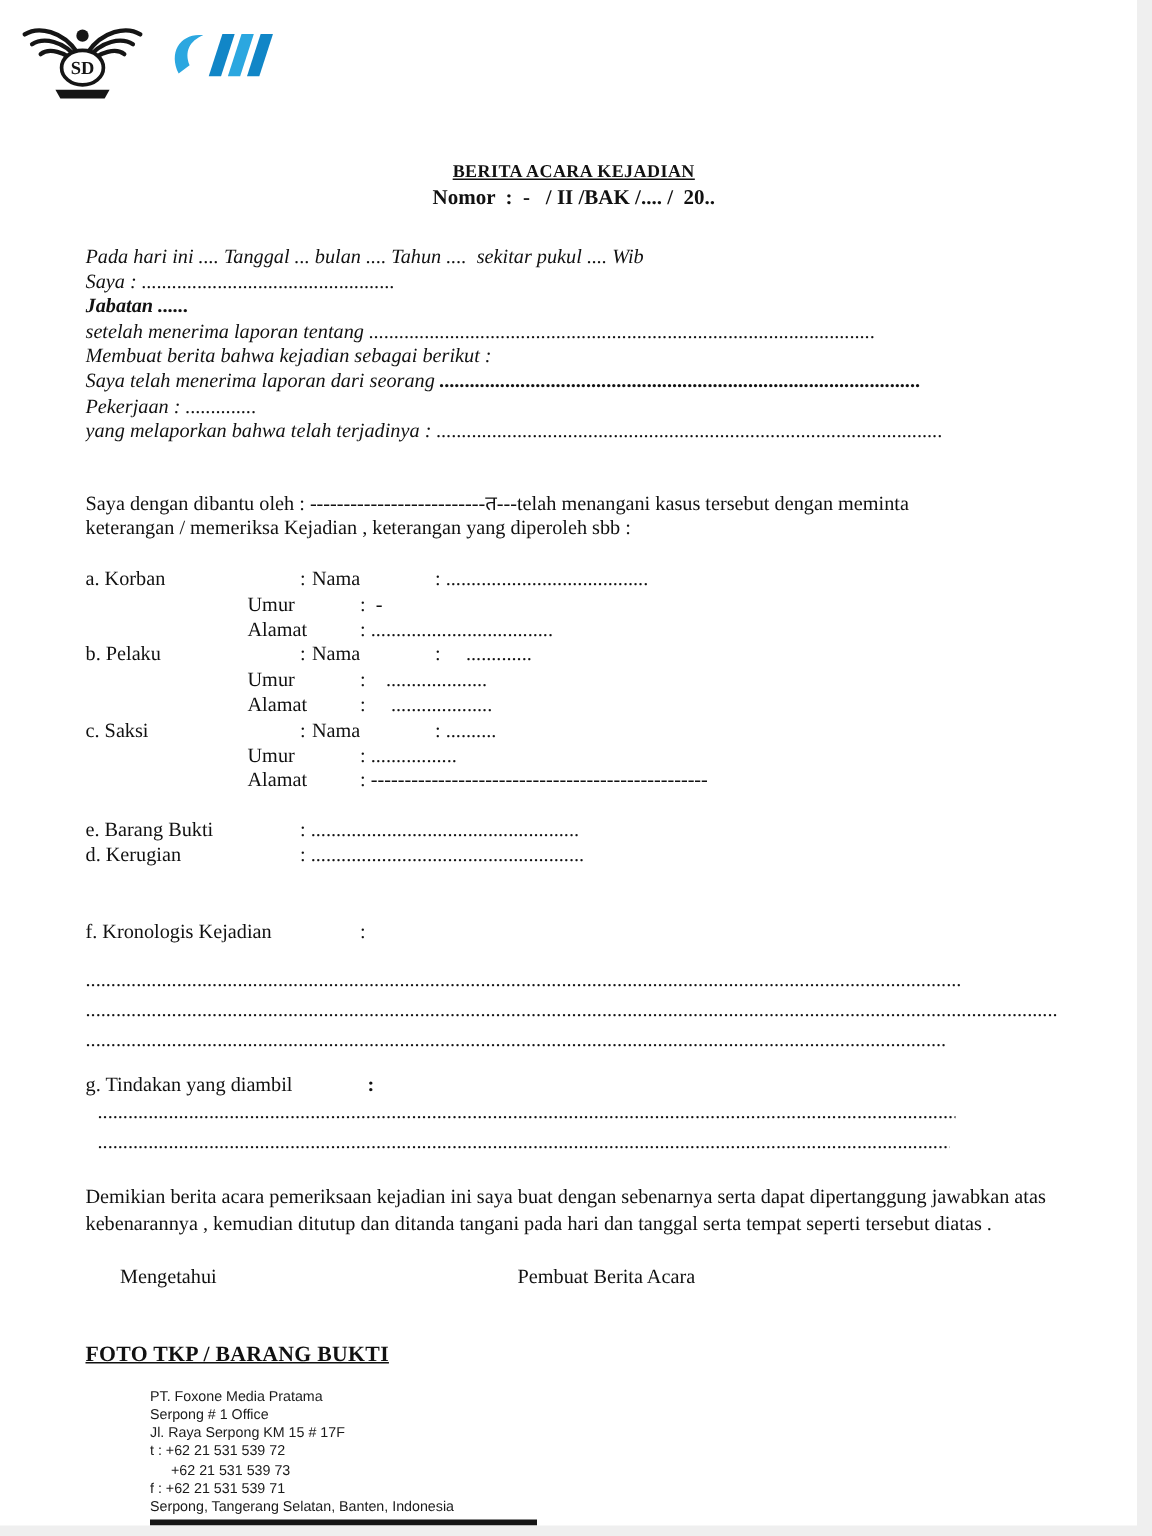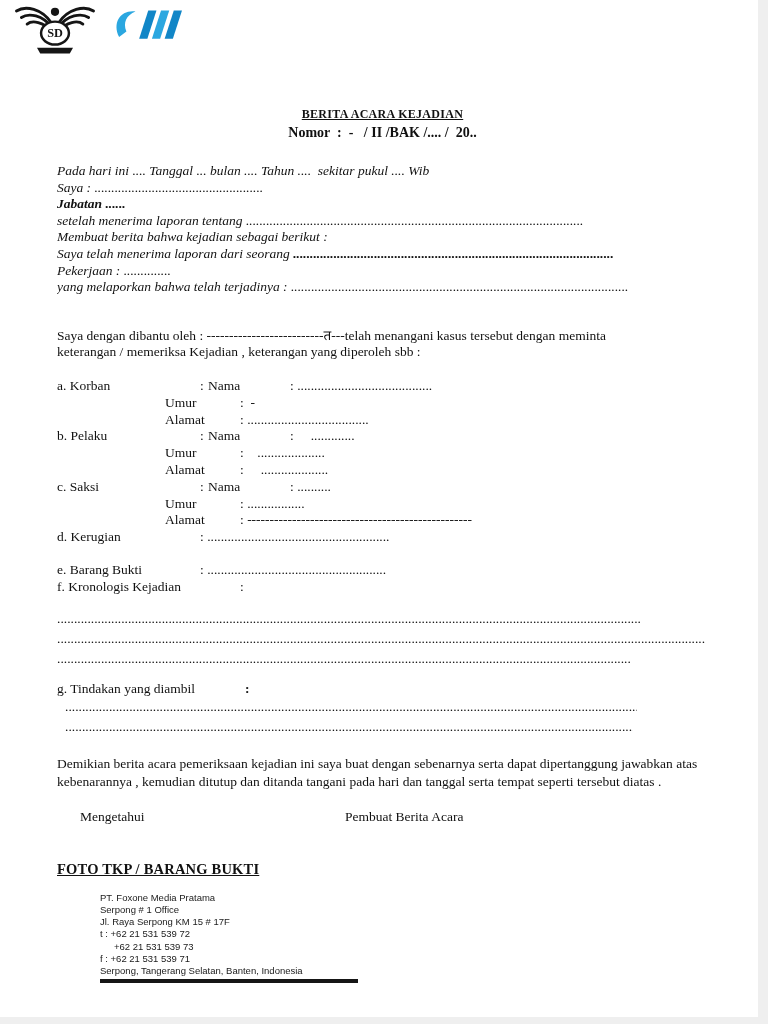--- a/index.html
+++ b/index.html
@@ -5,21 +5,21 @@
   html,body{margin:0;padding:0;}
   body{
     width:768px;height:1024px;position:relative;overflow:hidden;
     background:#ffffff;color:#111;
     font-family:"Liberation Serif","DejaVu Serif",serif;
     font-size:13.5px;
   }
   .edge-right{position:absolute;right:0;top:0;width:10px;height:100%;background:#efefef;}
   .edge-bottom{position:absolute;left:0;bottom:0;width:100%;height:7px;background:#efefef;}
 
-  .logos{position:absolute;left:14px;top:0;display:flex;gap:14px;align-items:flex-start;}
+  .logos{position:absolute;left:14px;top:12px;display:flex;gap:14px;align-items:flex-start;}
 
   .content{position:absolute;left:57px;top:105px;width:651px;}
 
   .title-block{text-align:center;}
   .doc-title{font-weight:bold;font-size:12px;text-decoration:underline;letter-spacing:.3px;line-height:18px;}
   .doc-number{font-weight:bold;font-size:14px;white-space:pre;line-height:17px;margin-top:1px;}
 
   .intro{margin-top:22px;line-height:16.6px;}
   .intro .line{white-space:pre;overflow:hidden;font-style:italic;}
   .bold{font-weight:bold;}
@@ -30,21 +30,21 @@
   .drow{position:relative;height:16.8px;line-height:16.8px;}
   .drow span{white-space:pre;}
   .dlab{position:absolute;left:0;font-weight:normal;}
   .dc{position:absolute;left:143px;}
   .dfld{position:absolute;left:151px;}
   .dval{position:absolute;left:233px;}
   .dfld2{position:absolute;left:108px;}
   .dval2{position:absolute;left:183px;}
   .dvald{position:absolute;left:143px;}
   .row-e{margin-top:16px;}
-  .row-f{}
+  .row-f{margin-top:34px;}
   .fcolon{position:absolute;left:183px;}
   .gcolon{position:absolute;left:188px;font-weight:bold;}
   .row-g{margin-top:12px;}
 
   .dot-block{margin-top:13px;line-height:20px;}
   .dotline{overflow:hidden;white-space:nowrap;height:20px;}
   .kf1{width:583px;}
   .kf2{width:648px;}
   .kf3{width:573px;}
   .g-block{line-height:20px;}
@@ -155,28 +155,28 @@
     </div>
     <div class="drow">
       <span class="dfld2">Umur</span>
       <span class="dval2">: .................</span>
     </div>
     <div class="drow">
       <span class="dfld2">Alamat</span>
       <span class="dval2">: --------------------------------------------------</span>
     </div>
 
-    <div class="drow">
-      <span class="dlab">d. Kerugian</span>
-      <span class="dvald">: ......................................................</span>
-    </div>
-
     <div class="drow row-e">
       <span class="dlab">e. Barang Bukti</span>
       <span class="dvald">: .....................................................</span>
+    </div>
+
+    <div class="drow">
+      <span class="dlab">d. Kerugian</span>
+      <span class="dvald">: ......................................................</span>
     </div>
 
     <div class="drow row-f">
       <span class="dlab">f. Kronologis Kejadian</span>
       <span class="fcolon">:</span>
     </div>
 
     <div class="dot-block">
       <div class="dotline kf1">..............................................................................................................................................................................................................................</div>
       <div class="dotline kf2">..............................................................................................................................................................................................................................</div>

